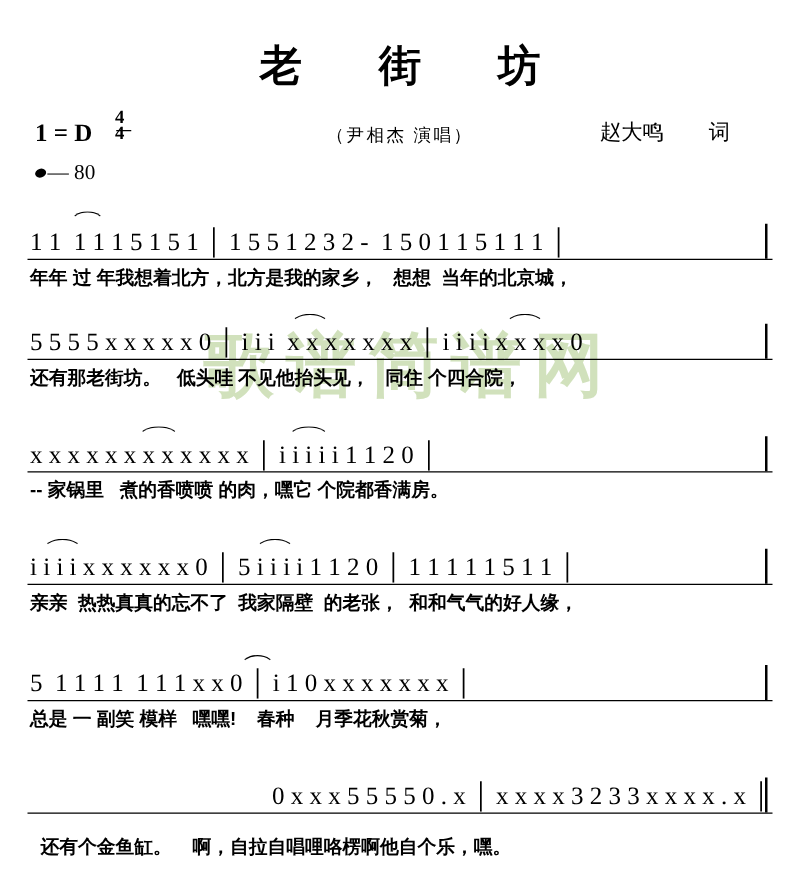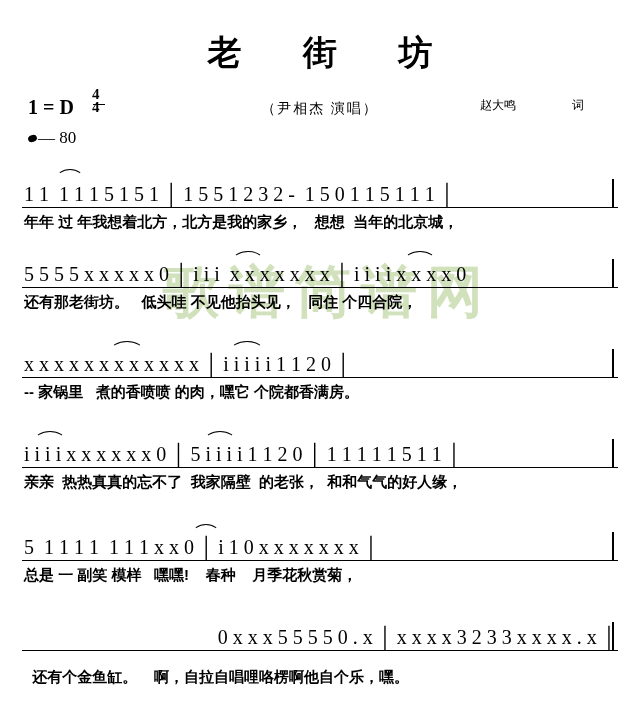--- a/index.html
+++ b/index.html
@@ -104,21 +104,21 @@
     background: #000;
     border-radius: 50%;
     transform: rotate(-18deg);
     margin-right: 1px;
     position: relative;
     top: -1px;
   }
   .composers {
     position: absolute;
     right: 56px; top: 92px;
-    font-size: 12px;
+    font-size: 17px;
     line-height: 27px;
     text-align: right;
     white-space: nowrap;
   }
   .composers .cr { display: inline-block; width: 74px; text-align: left;}
   .composers .role { display: inline-block; width: 30px; text-align: right; }
 
   
   .system { position: absolute; left: 0; width: 640px; }
   .notes-row {

